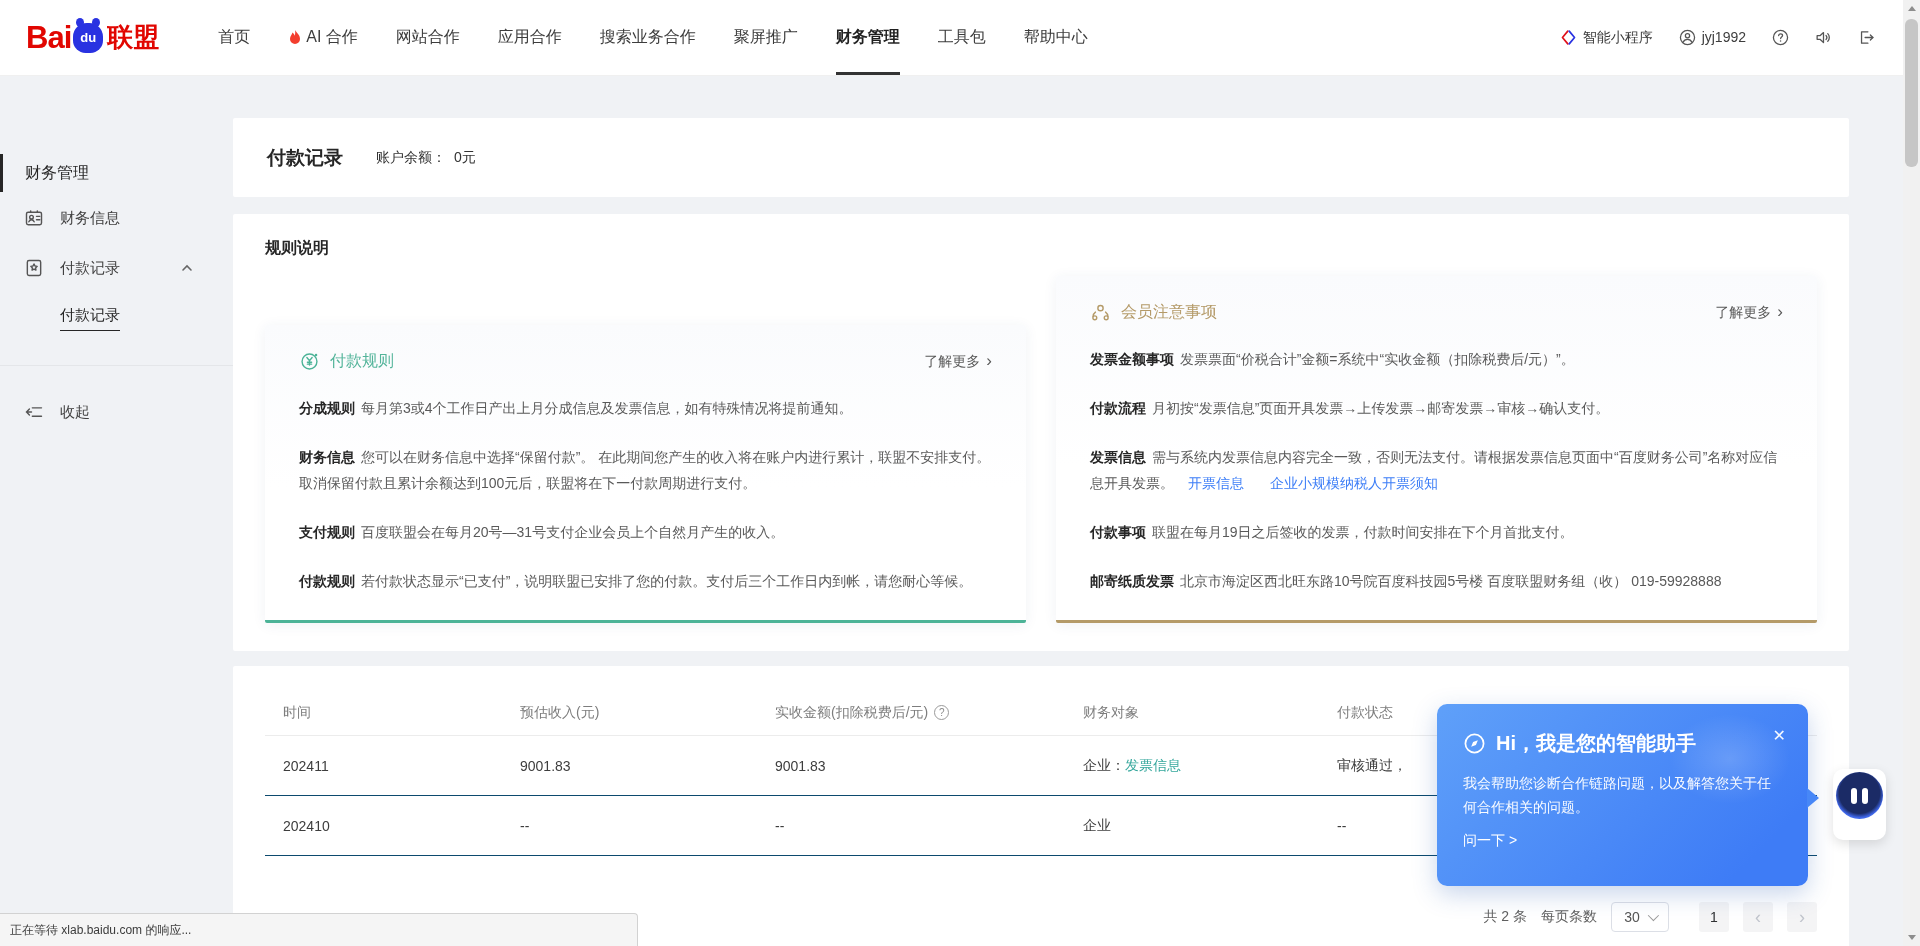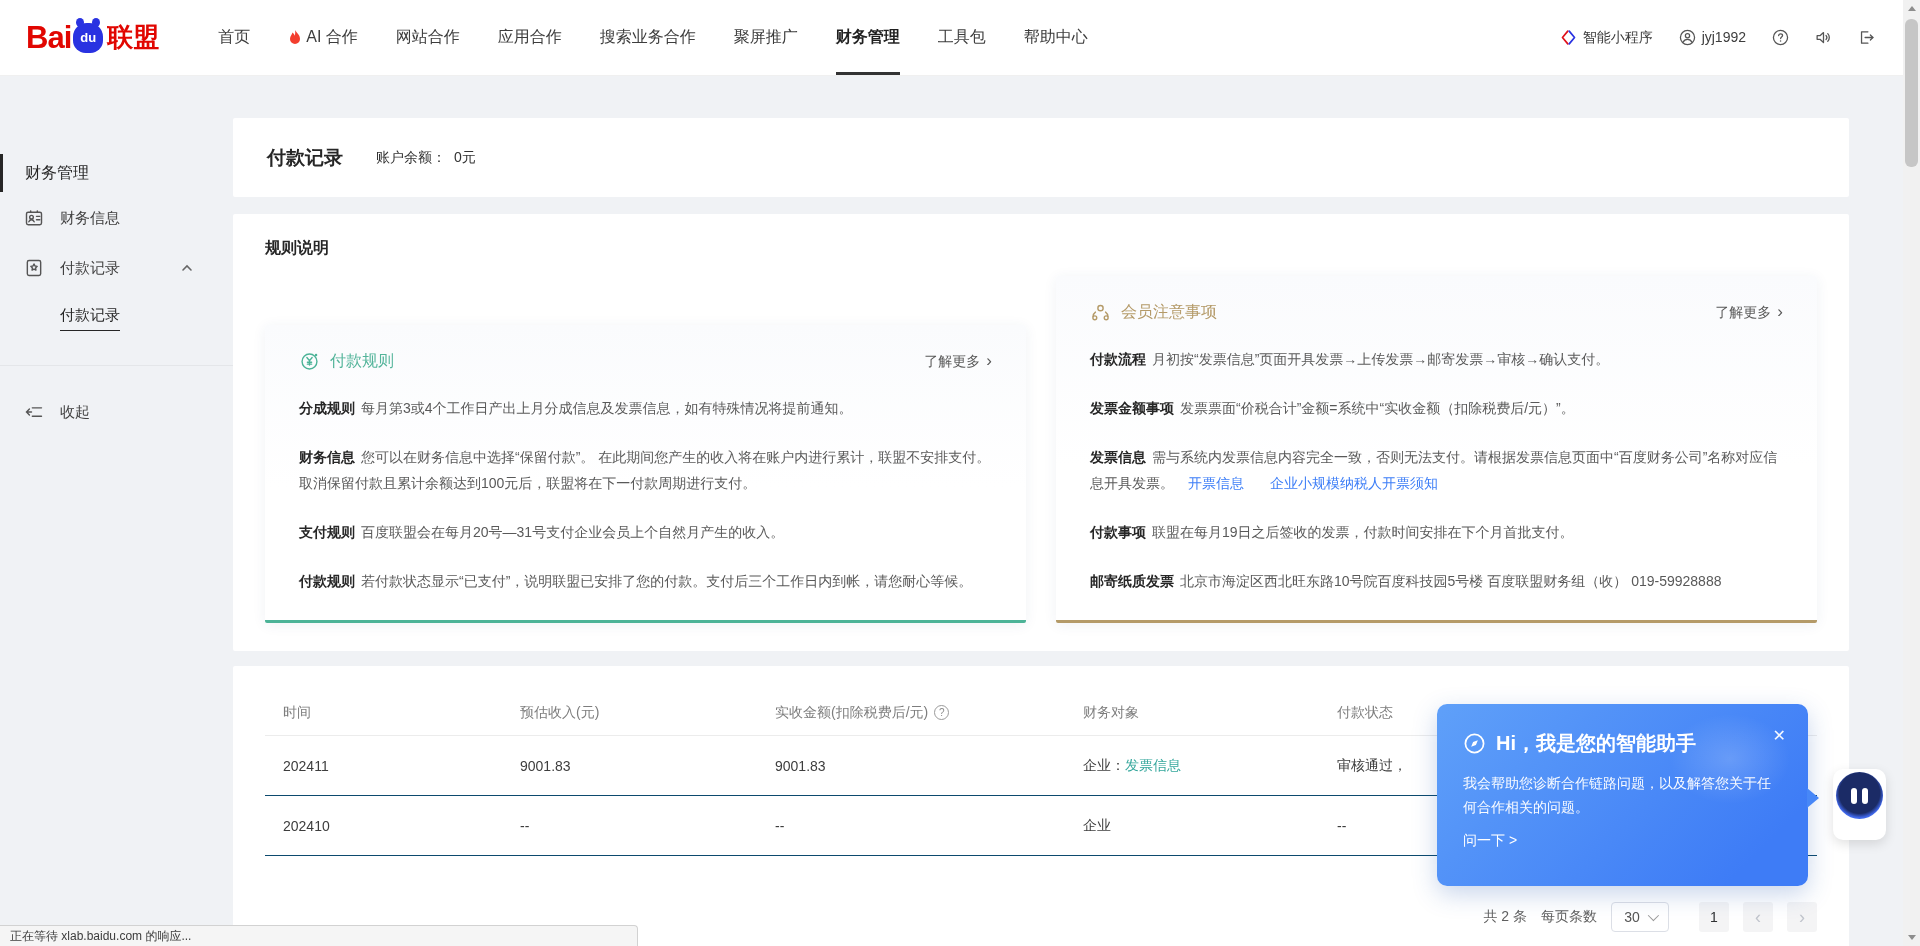--- a/index.html
+++ b/index.html
@@ -136,21 +136,21 @@
   .robot-circle {
     width:47px; height:47px; border-radius:50%;
     background:radial-gradient(circle at 50% 45%, #1b2b66 0 58%, #3f66e8 70%, #7fb2fb 100%);
     display:flex; align-items:center; justify-content:center; gap:5px;
   }
   .robot-circle i { width:6px; height:16px; background:#fff; border-radius:3px; }
   
   .status-bar {
     position:absolute; left:0; bottom:0; width:638px; height:21px; z-index:50;
     background:#f5f5f5; border:1px solid #d2d2d2; border-left:none; border-bottom:none;
-    border-top-right-radius:4px; display:flex; align-items:center; padding:4px 10px;
+    border-top-right-radius:4px; display:flex; align-items:center; padding:16px 10px;
     font-size:12px; color:#3c3c3c;
   }
   
   .scrollbar { position:absolute; right:0; top:0; bottom:0; width:17px; background:#f1f1f1; z-index:60; }
   .sb-up, .sb-down { position:absolute; left:0; width:17px; height:17px; display:flex; align-items:center; justify-content:center; }
   .sb-up { top:0; } .sb-down { bottom:0; }
   .sb-up::before { content:""; border-left:4px solid transparent; border-right:4px solid transparent; border-bottom:5px solid #8d8d8d; }
   .sb-down::before { content:""; border-left:4px solid transparent; border-right:4px solid transparent; border-top:5px solid #8d8d8d; }
   .sb-thumb { position:absolute; left:2px; top:19px; width:13px; height:148px; background:#c6c6c6; border-radius:6px; }
 </style>
@@ -305,22 +305,22 @@
         <div class="rule-head">
           <svg class="ricon" viewBox="0 0 24 24" fill="none" stroke="#b49a68" stroke-width="1.6" stroke-linecap="round">
               <circle cx="12" cy="7" r="3"></circle>
               <path d="M6.2 11.5a6.5 6.5 0 0 0-2.7 5.2M17.8 11.5a6.5 6.5 0 0 1 2.7 5.2"></path>
               <circle cx="5.5" cy="18" r="2.2"></circle>
               <circle cx="18.5" cy="18" r="2.2"></circle>
             </svg>
           <span class="rule-title">会员注意事项</span>
           <span class="more-link">了解更多</span>
         </div>
+        <p class="rule-item"><b>发票金额事项</b><span>发票票面“价税合计”金额=系统中“实收金额（扣除税费后/元）”。</span></p>
         <p class="rule-item"><b>付款流程</b><span>月初按“发票信息”页面开具发票→上传发票→邮寄发票→审核→确认支付。</span></p>
-        <p class="rule-item"><b>发票金额事项</b><span>发票票面“价税合计”金额=系统中“实收金额（扣除税费后/元）”。</span></p>
         <p class="rule-item"><b>发票信息</b><span>需与系统内发票信息内容完全一致，否则无法支付。请根据发票信息页面中“百度财务公司”名称对应信息开具发票。</span><a class="lnk1">开票信息</a><a class="lnk2">企业小规模纳税人开票须知</a></p>
         <p class="rule-item"><b>付款事项</b><span>联盟在每月19日之后签收的发票，付款时间安排在下个月首批支付。</span></p>
         <p class="rule-item"><b>邮寄纸质发票</b><span>北京市海淀区西北旺东路10号院百度科技园5号楼 百度联盟财务组（收） 019-59928888</span></p>
       </div>
     </div>
   </div>
 
   <div class="card card-table">
     <div class="grid-row t-head">
       <div>

